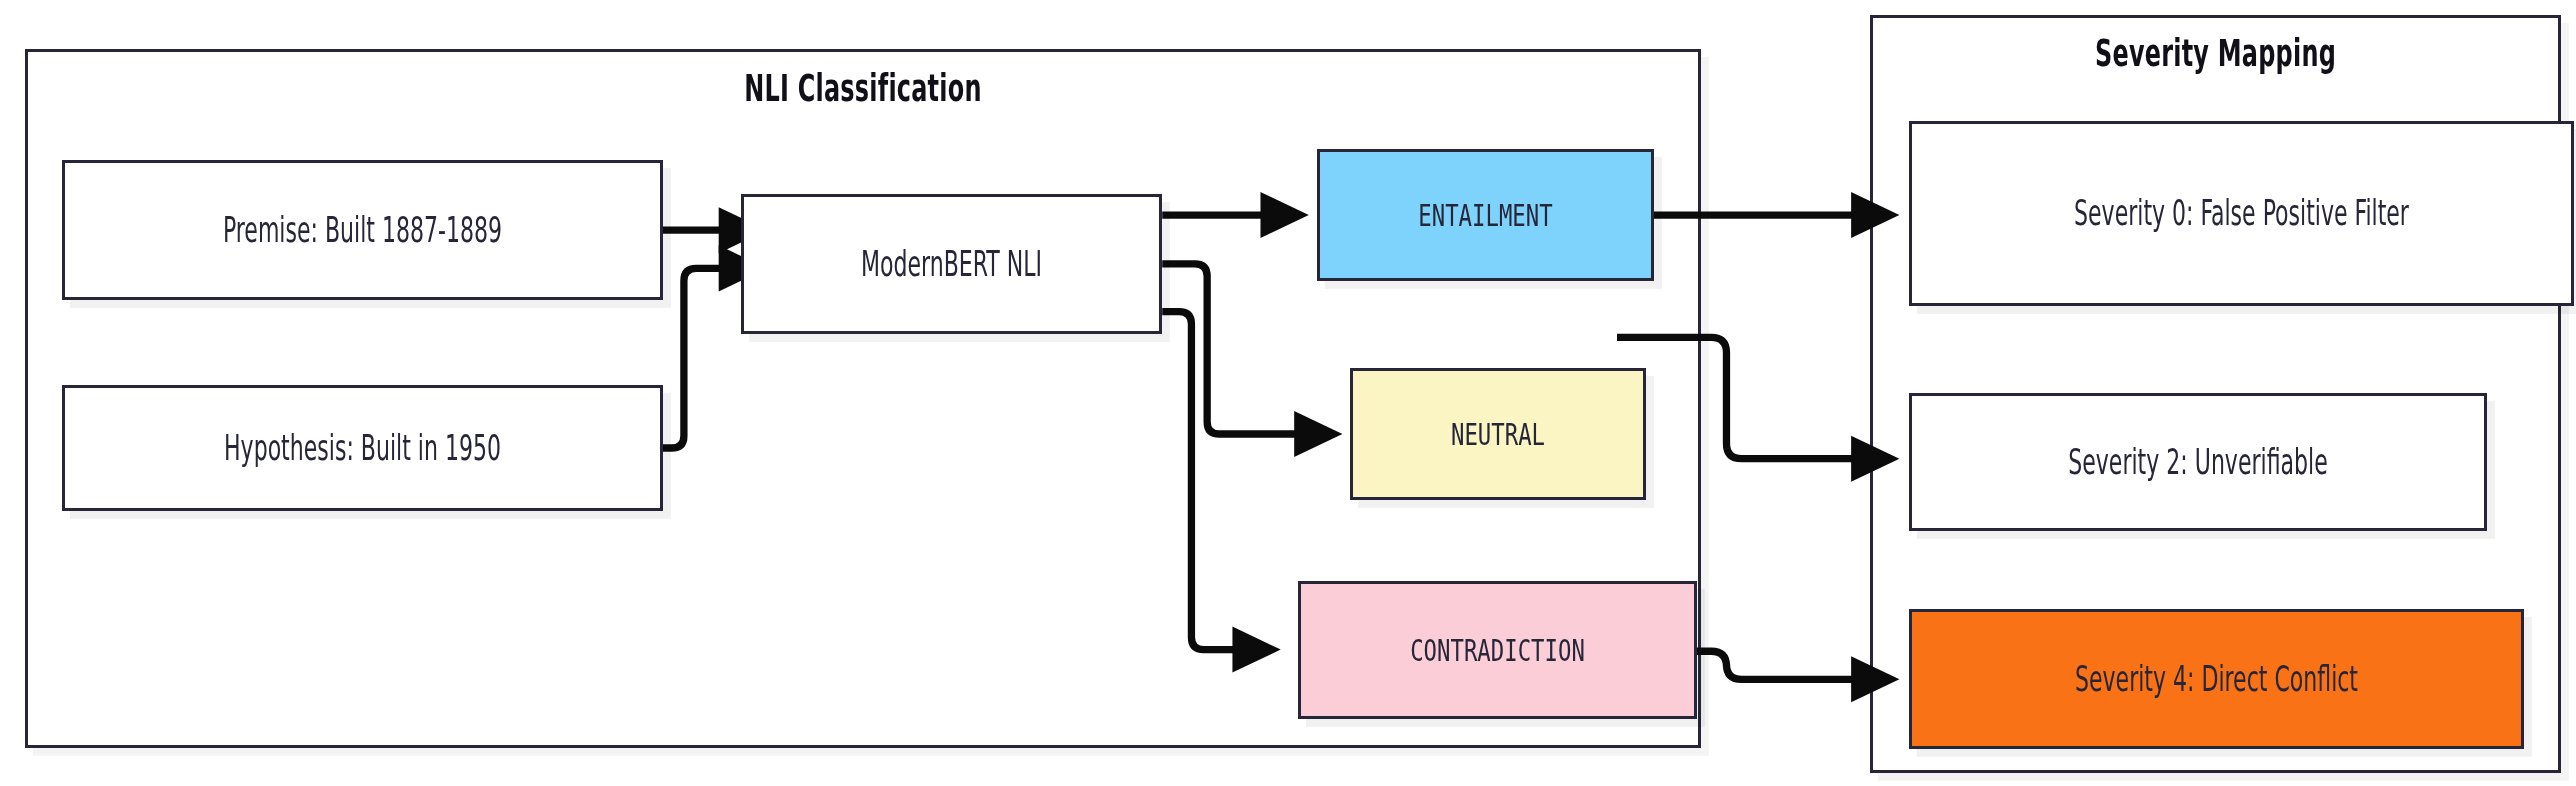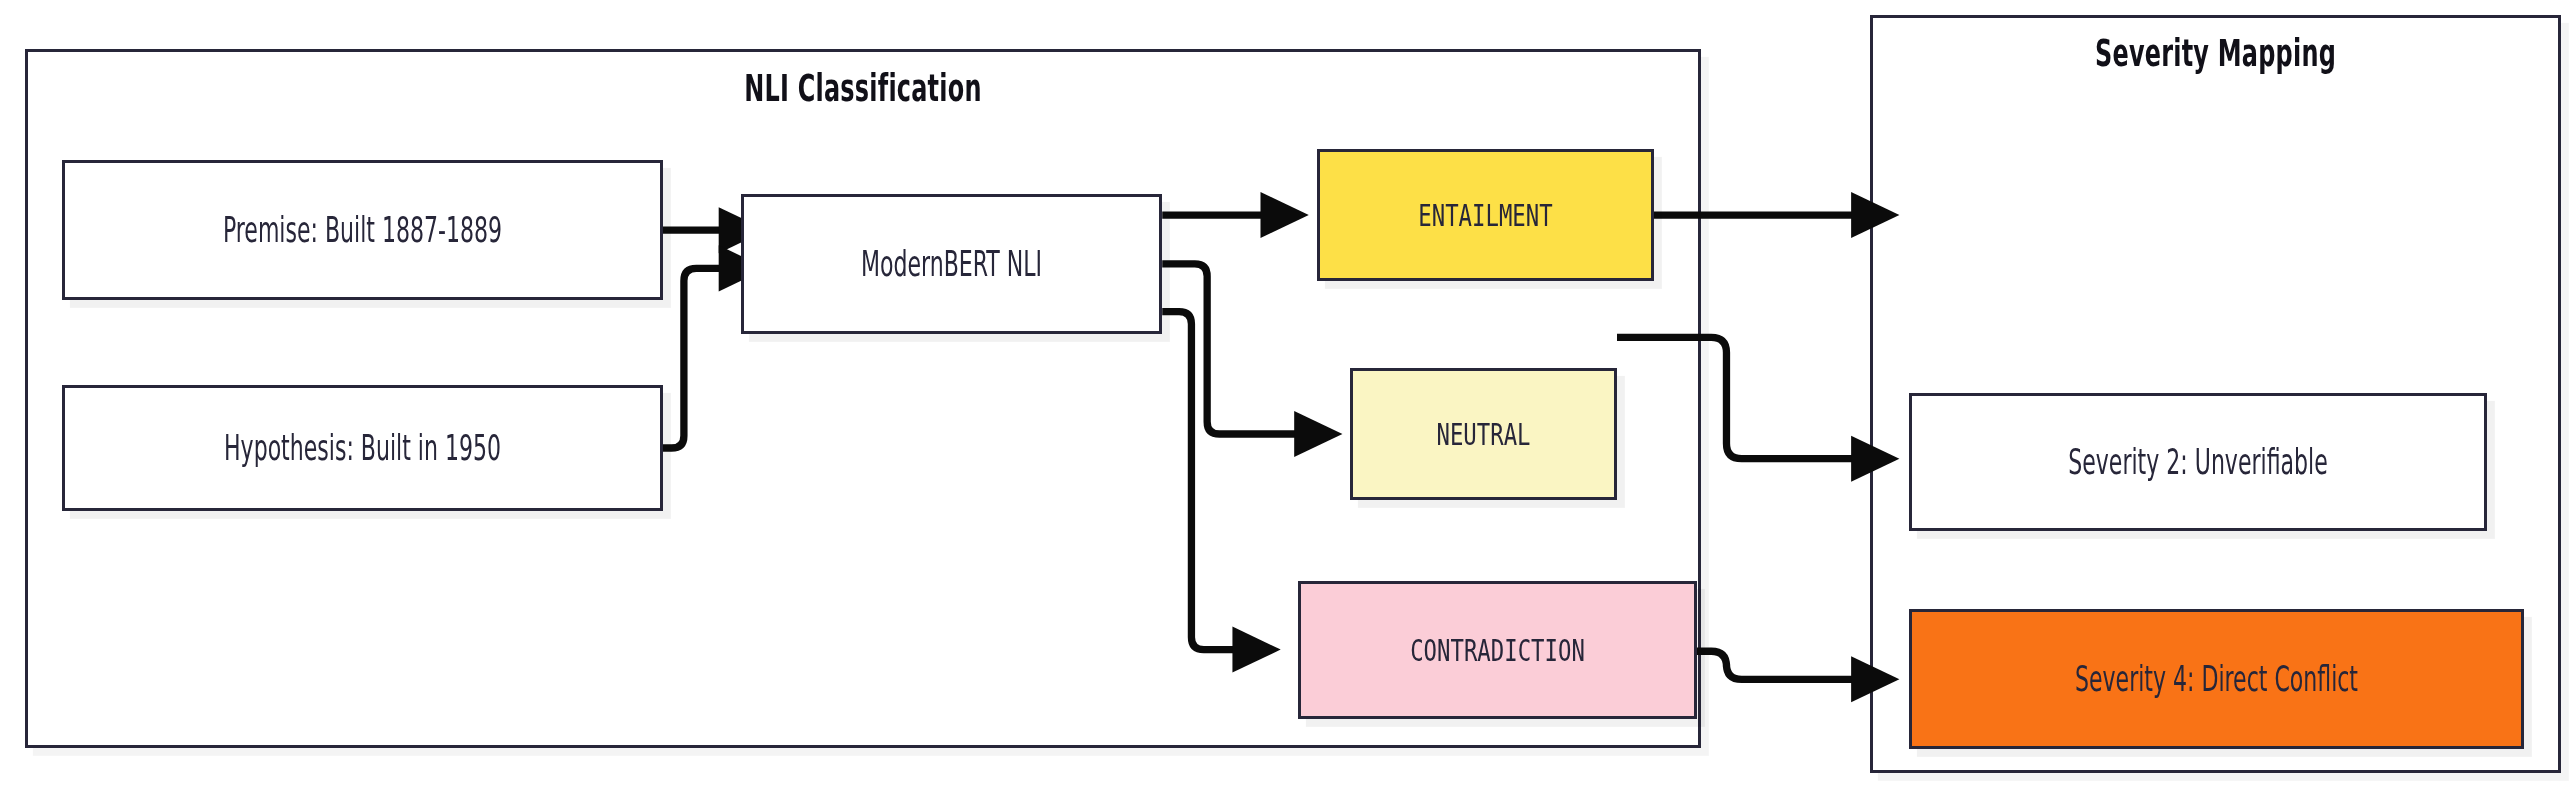--- a/index.html
+++ b/index.html
@@ -153,32 +153,35 @@
   </div>
 
   <div class="node sans" id="node-hypothesis" style="left: 62px; top: 385px; width: 601px; height: 126px; background: rgb(255, 255, 255);">
     <span class="node-label">Hypothesis: Built in 1950</span>
   </div>
 
   <div class="node sans" id="node-modernbert" style="left: 741px; top: 194px; width: 421px; height: 140px; background: rgb(255, 255, 255);">
     <span class="node-label">ModernBERT NLI</span>
   </div>
 
-  <div class="node mono fill-green" id="node-entailment" style="left: 1317px; top: 149px; width: 337px; height: 132px; background: #fde047;">
+  <div class="node mono fill-green" id="node-entailment" style="left: 1317px; top: 149px; width: 337px; height: 132px; background: #7dd3fc;">
     <span class="node-label">ENTAILMENT</span>
   </div>
 
-  <div class="node mono fill-yellow" id="node-neutral" style="left: 1350px; top: 368px; width: 267px; height: 132px; background: rgb(250, 245, 195);">
+  <div class="node mono fill-yellow" id="node-neutral" style="left: 1350px; top: 368px; width: 296px; height: 132px; background: rgb(250, 245, 195);">
     <span class="node-label">NEUTRAL</span>
   </div>
 
   <div class="node mono fill-pink" id="node-contradiction" style="left: 1286px; top: 581px; width: 399px; height: 138px; background: rgb(251, 205, 215); margin-left: 12px;">
     <span class="node-label">CONTRADICTION</span>
   </div>
 
+  <div class="node sans" id="node-severity0" style="left: 1909px; top: 121px; width: 665px; height: 185px; background: rgb(255, 255, 255);">
+    <span class="node-label">Severity 0: False Positive Filter</span>
+  </div>
 
   <div class="node sans" id="node-severity2" style="left: 1909px; top: 393px; width: 578px; height: 138px; background: rgb(255, 255, 255);">
     <span class="node-label">Severity 2: Unverifiable</span>
   </div>
 
   <div class="node sans" id="node-severity4" style="left: 1909px; top: 609px; width: 615px; height: 140px; background: #f97316; align-items: center;">
     <span class="node-label">Severity 4: Direct Conflict</span>
   </div>
 
 </div>

